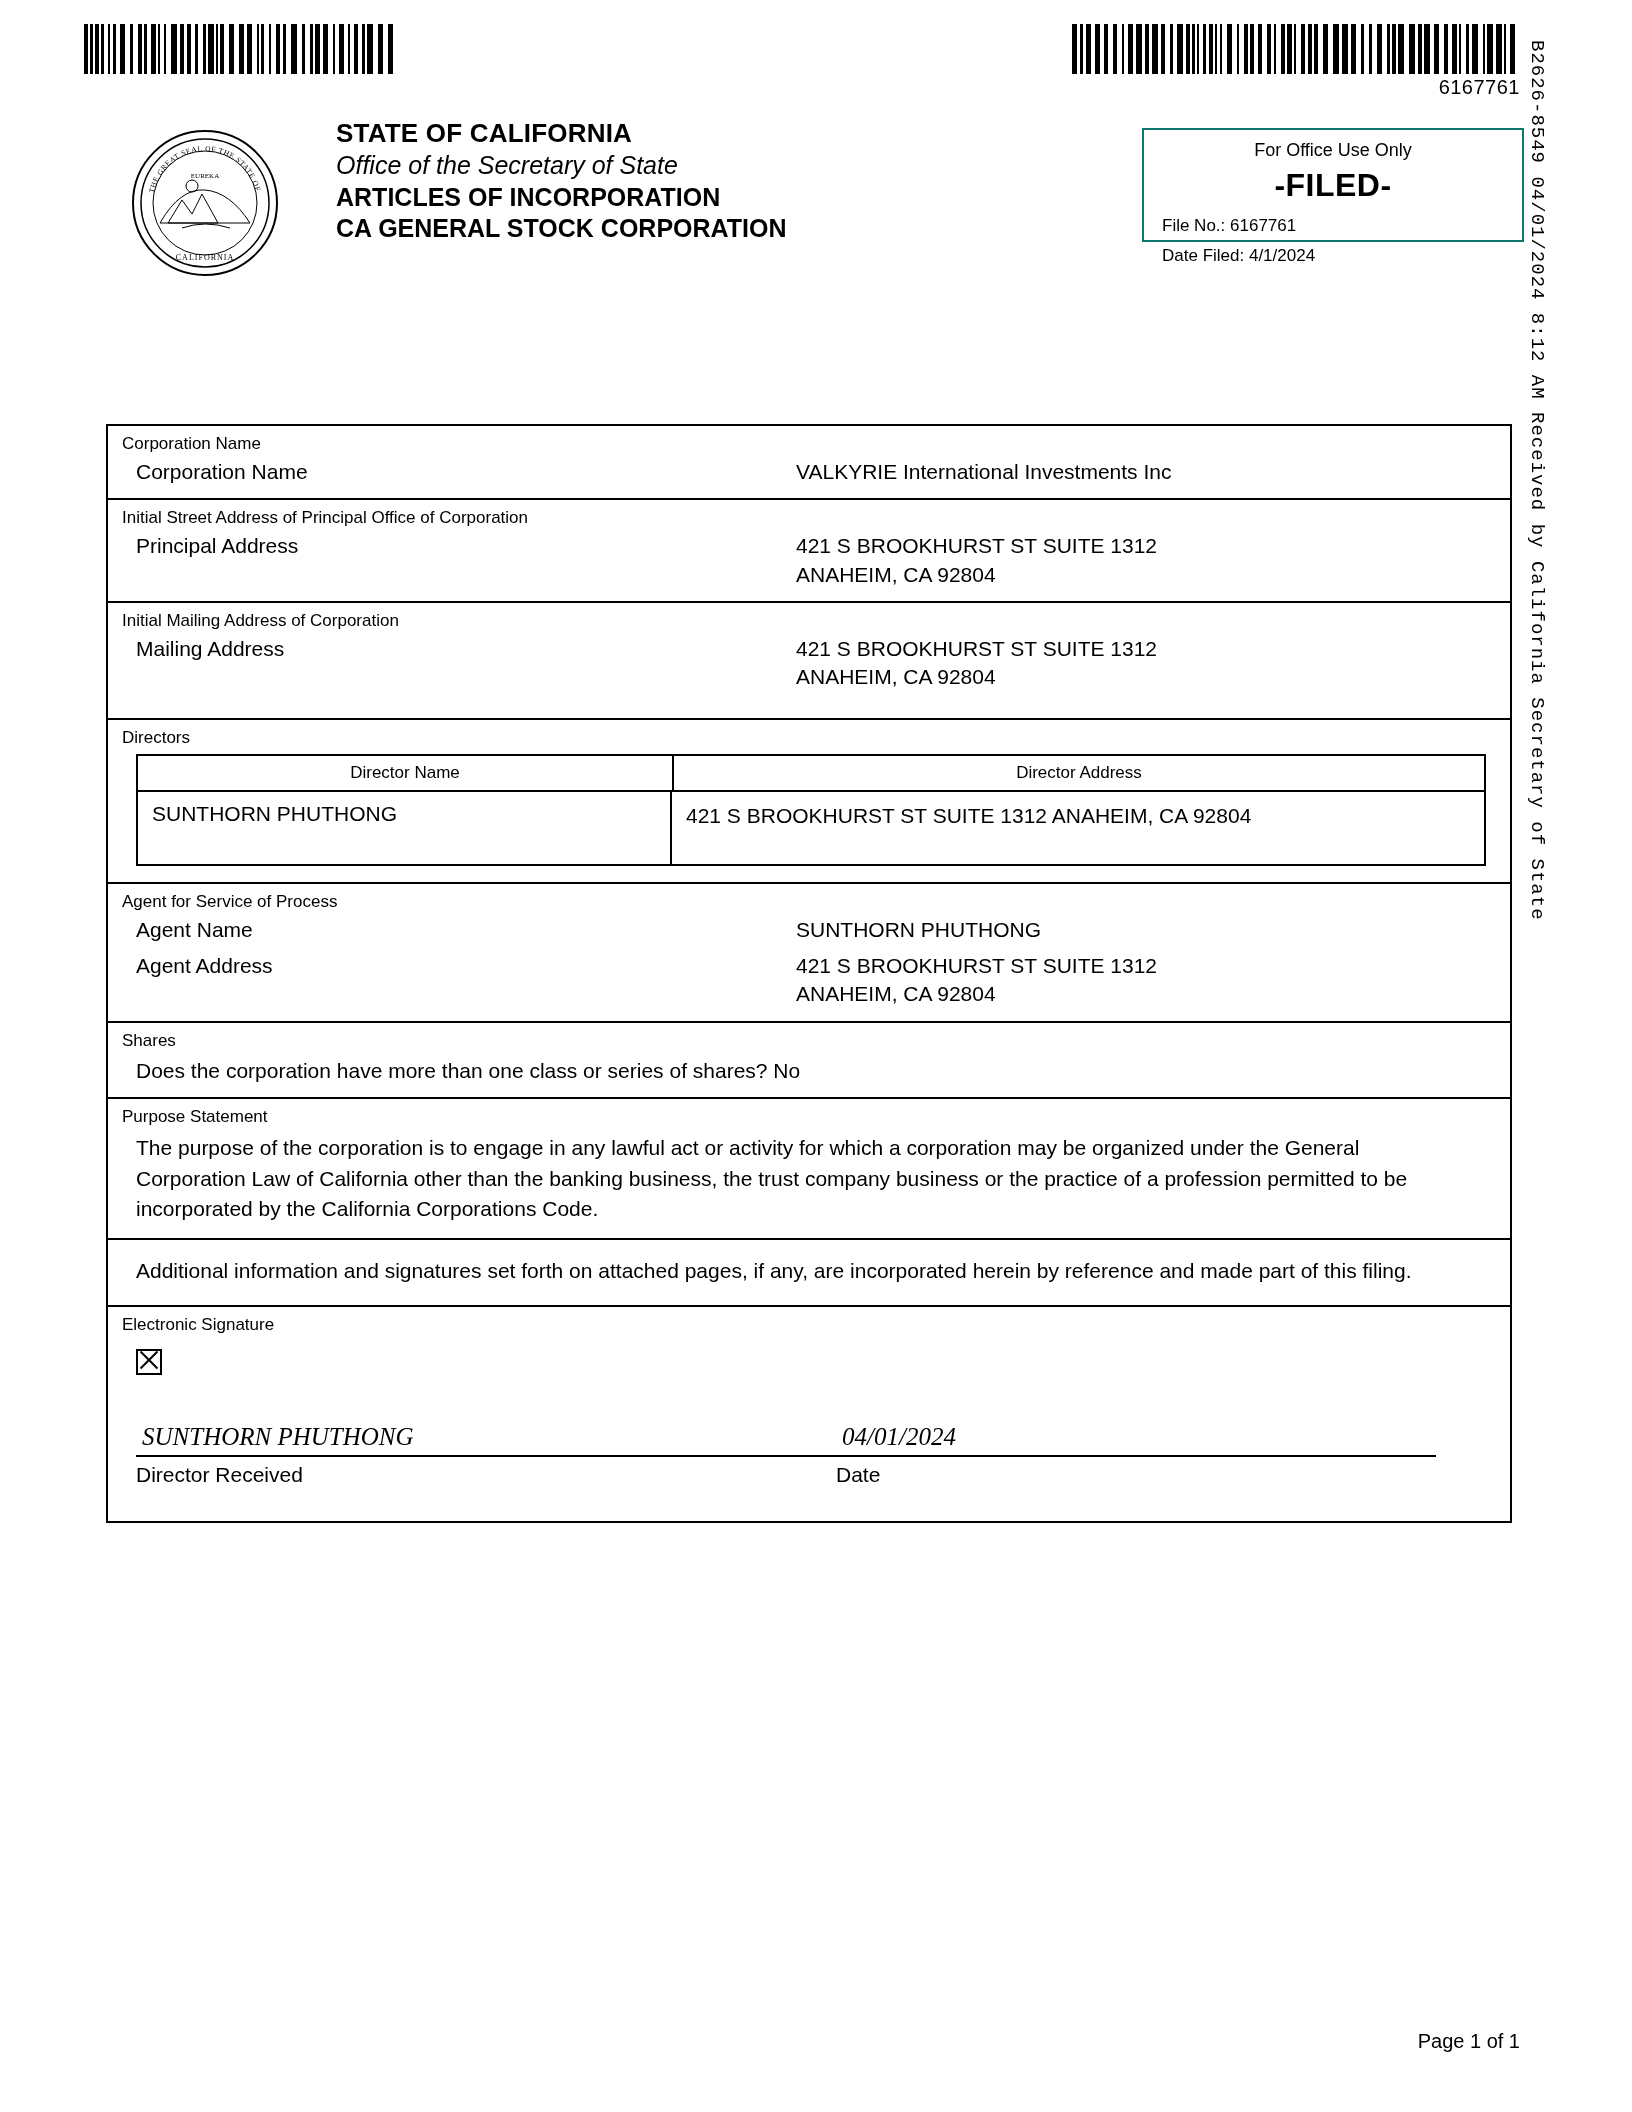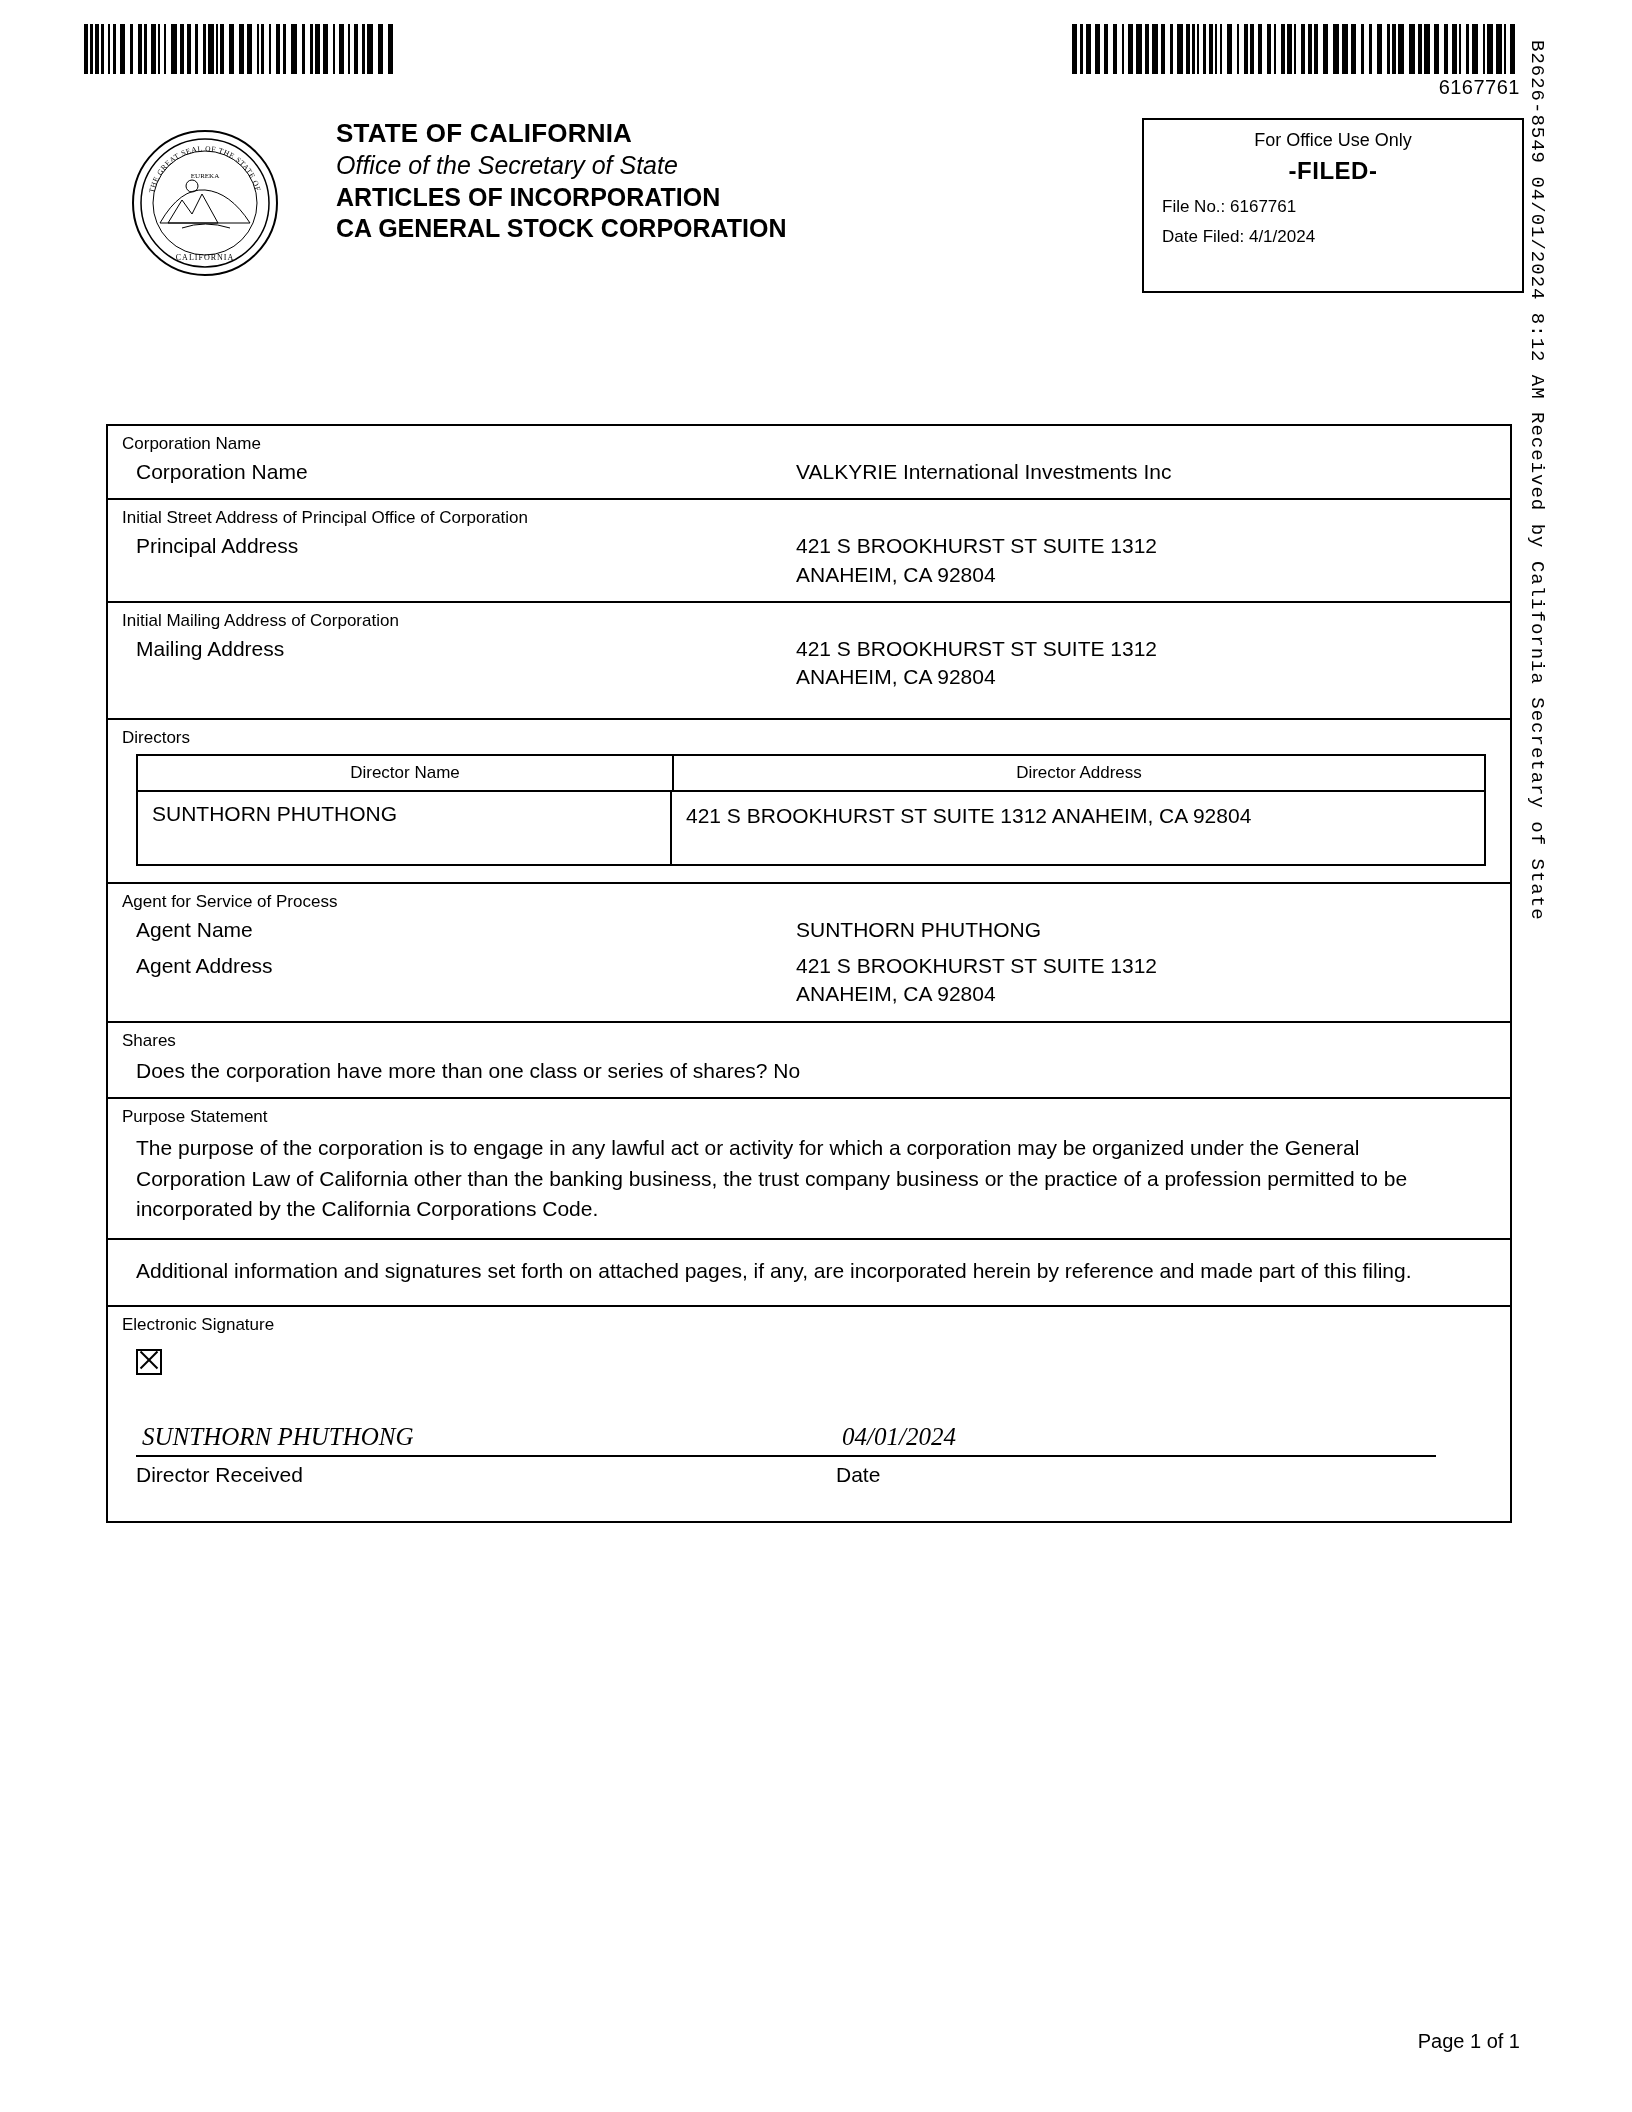--- a/index.html
+++ b/index.html
@@ -68,34 +68,34 @@
   .h-line1 { font-size: 26px; font-weight: bold; letter-spacing: 0.2px; }
   .h-line2 { font-size: 25px; font-style: italic; margin-top: 2px; }
   .h-line3 { font-size: 25px; font-weight: bold; margin-top: 3px; }
   .h-line4 { font-size: 25px; font-weight: bold; margin-top: 2px; }
   .h-addr { font-size: 19px; line-height: 1.33; margin-top: 6px; }
 
   
   .office-box {
     position: absolute;
     left: 1142px;
-    top: 118px;
+    top: 128px;
     width: 382px;
-    height: 175px;
-    border: 2px solid #000000;
+    height: 114px;
+    border: 2px solid #0f766e;
     box-sizing: border-box;
   }
   .office-title {
     text-align: center;
     font-size: 18px;
     margin-top: 10px;
   }
   .office-filed {
     text-align: center;
-    font-size: 24px;
+    font-size: 32px;
     font-weight: bold;
     margin-top: 6px;
     letter-spacing: 0.5px;
   }
   .office-row {
     font-size: 17px;
     margin-left: 18px;
     margin-top: 12px;
   }
   .office-row.second { margin-top: 10px; }

